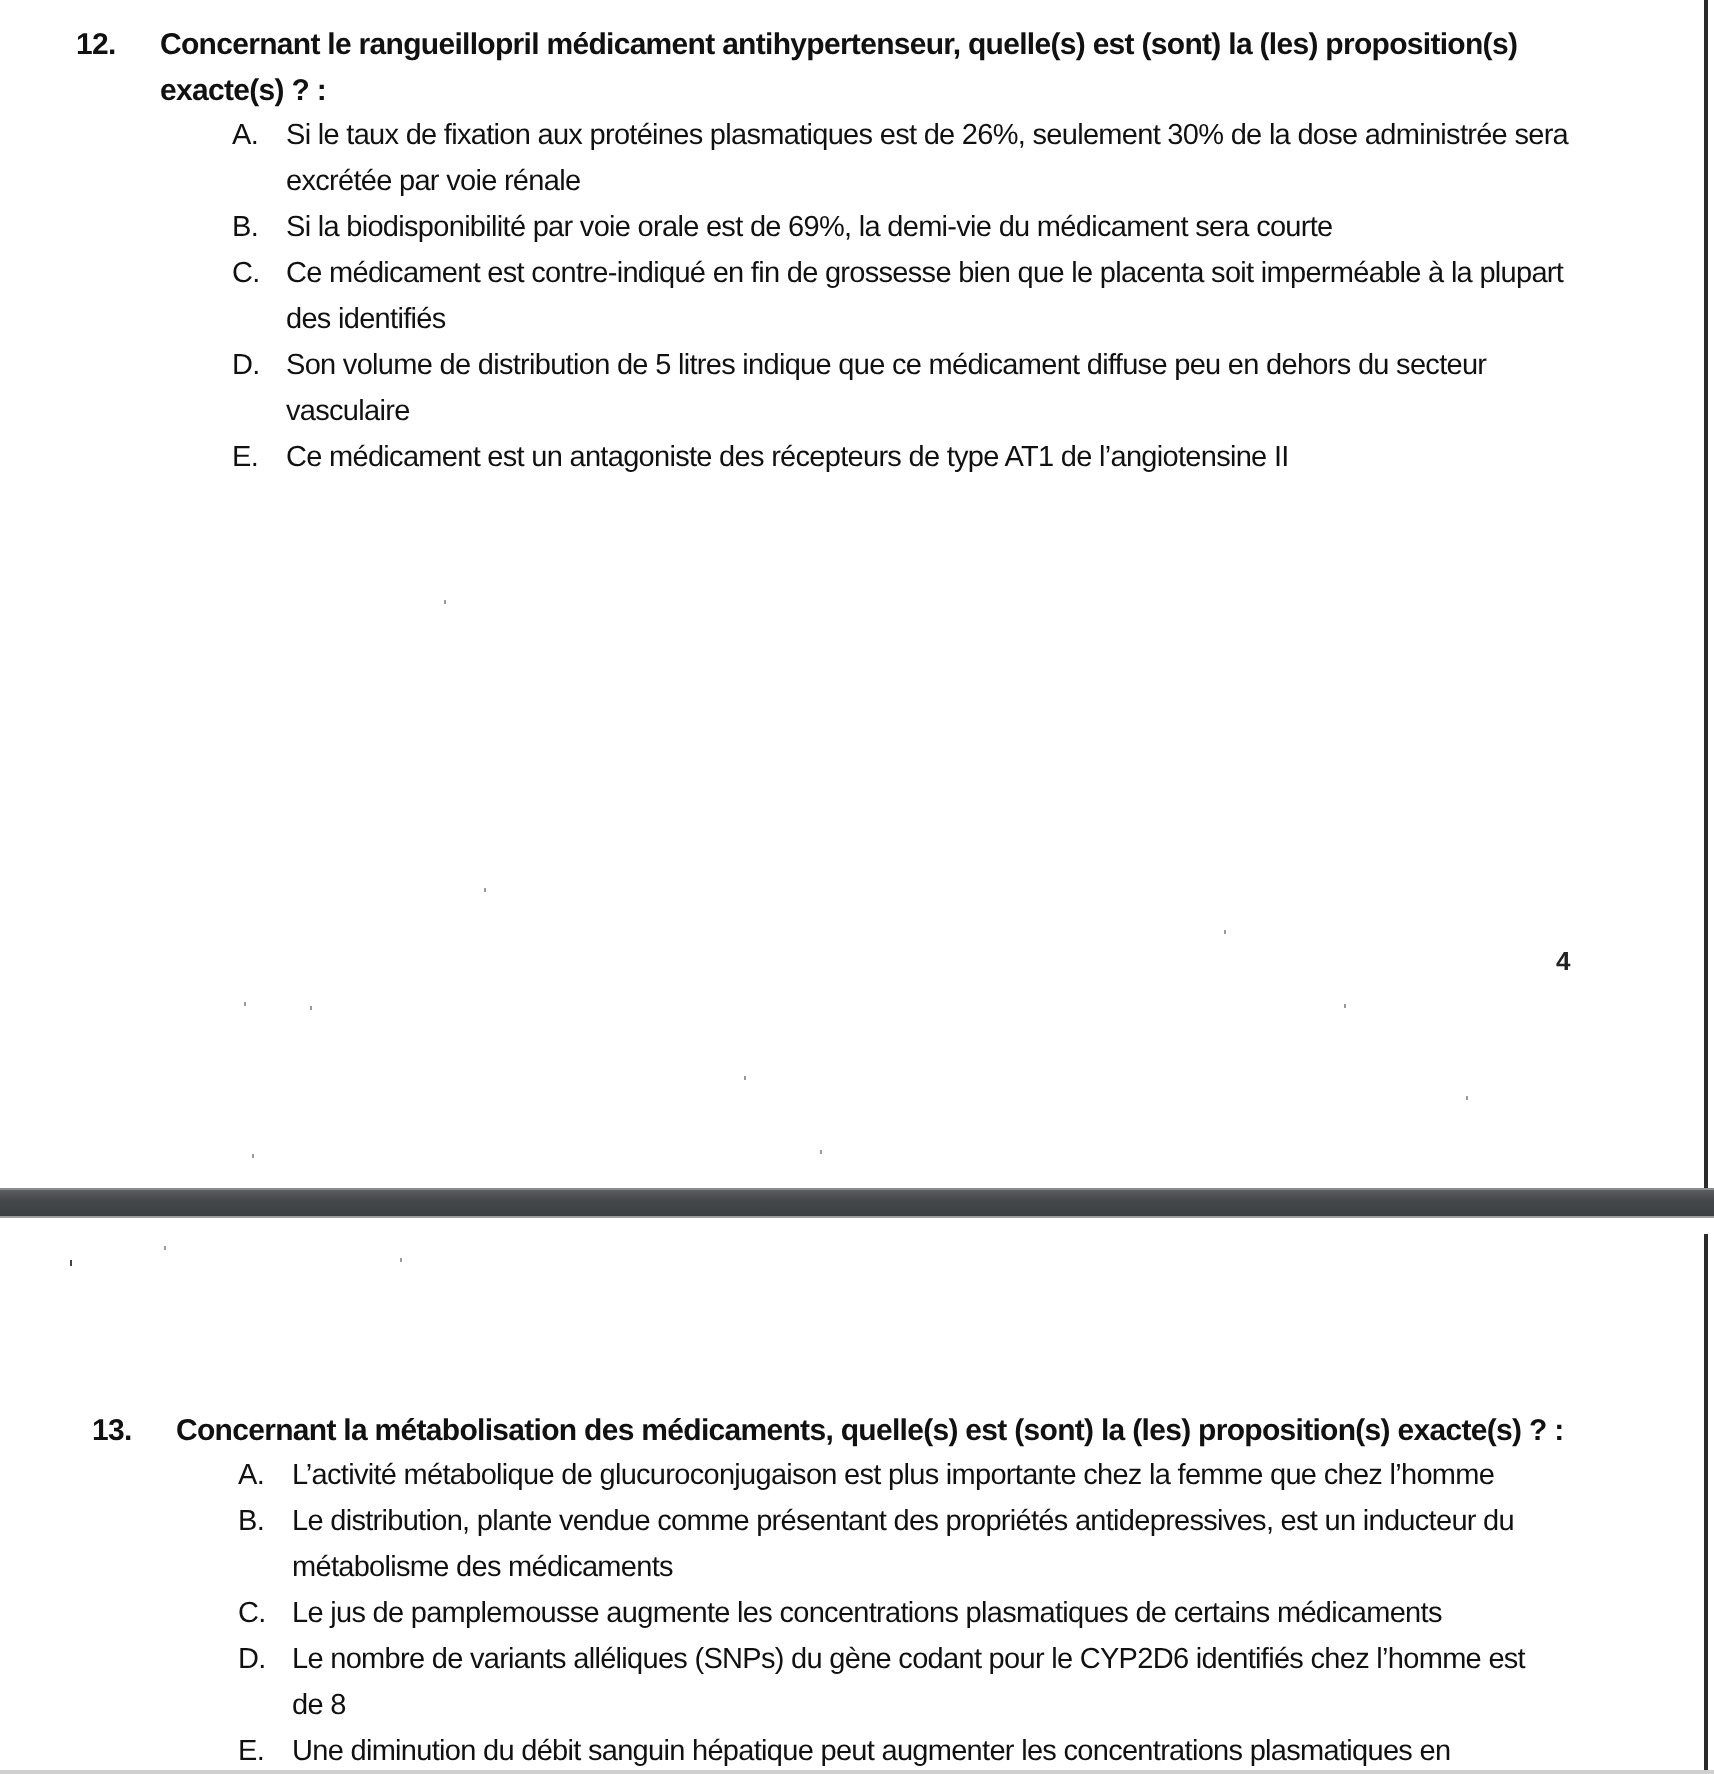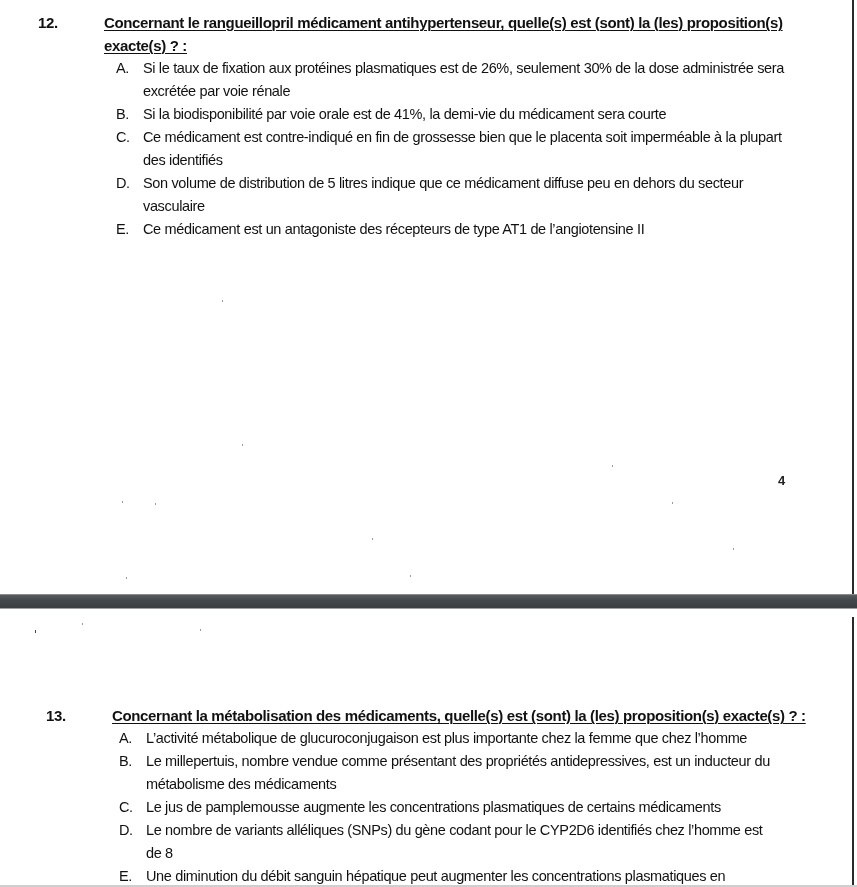--- a/index.html
+++ b/index.html
@@ -52,28 +52,26 @@
       position: absolute;
       font-size: 15px;
       line-height: 23px;
       letter-spacing: -0.35px;
     }
     .q12 { left: 38px; top: 11px; width: 760px; }
     .q13 { left: 46px; top: 656px; width: 780px; margin-top: 48px; }
     .q-head {
       display: flex;
       font-weight: bold;
-      gap: 24px;
     }
     .q-num {
       flex: 0 0 42px;
       font-weight: bold;
     }
     .q-title {
-      text-decoration: underline;
       text-decoration-thickness: 1px;
       text-underline-offset: 2px;
       flex: 1;
     }
     .options {
       list-style: none;
       margin: 0;
       padding: 0;
     }
     .q12 .options { margin-left: 78px; width: 670px; }
@@ -123,21 +121,21 @@
       <span class="q-num">12.</span>
       <span class="q-title">Concernant le rangueillopril médicament antihypertenseur, quelle(s) est (sont) la (les) proposition(s) exacte(s) ? :</span>
     </div>
     <ul class="options">
       <li class="option">
         <span class="opt-letter">A.</span>
         <span class="opt-text">Si le taux de fixation aux protéines plasmatiques est de 26%, seulement 30% de la dose administrée sera excrétée par voie rénale</span>
       </li>
       <li class="option">
         <span class="opt-letter">B.</span>
-        <span class="opt-text">Si la biodisponibilité par voie orale est de 41%, la demi-vie du médicament sera courte</span>
+        <span class="opt-text">Si la biodisponibilité par voie orale est de 69%, la demi-vie du médicament sera courte</span>
       </li>
       <li class="option">
         <span class="opt-letter">C.</span>
         <span class="opt-text">Ce médicament est contre-indiqué en fin de grossesse bien que le placenta soit imperméable à la plupart des identifiés</span>
       </li>
       <li class="option">
         <span class="opt-letter">D.</span>
         <span class="opt-text">Son volume de distribution de 5 litres indique que ce médicament diffuse peu en dehors du secteur vasculaire</span>
       </li>
       <li class="option">
@@ -177,21 +175,21 @@
     <span class="q-num">13.</span>
     <span class="q-title">Concernant la métabolisation des médicaments, quelle(s) est (sont) la (les) proposition(s) exacte(s) ? :</span>
   </div>
   <ul class="options">
     <li class="option">
       <span class="opt-letter">A.</span>
       <span class="opt-text">L’activité métabolique de glucuroconjugaison est plus importante chez la femme que chez l’homme</span>
     </li>
     <li class="option">
       <span class="opt-letter">B.</span>
-      <span class="opt-text">Le millepertuis, nombre vendue comme présentant des propriétés antidepressives, est un inducteur du métabolisme des médicaments</span>
+      <span class="opt-text">Le distribution, plante vendue comme présentant des propriétés antidepressives, est un inducteur du métabolisme des médicaments</span>
     </li>
     <li class="option">
       <span class="opt-letter">C.</span>
       <span class="opt-text">Le jus de pamplemousse augmente les concentrations plasmatiques de certains médicaments</span>
     </li>
     <li class="option">
       <span class="opt-letter">D.</span>
       <span class="opt-text">Le nombre de variants alléliques (SNPs) du gène codant pour le CYP2D6 identifiés chez l’homme est de 8</span>
     </li>
     <li class="option">

